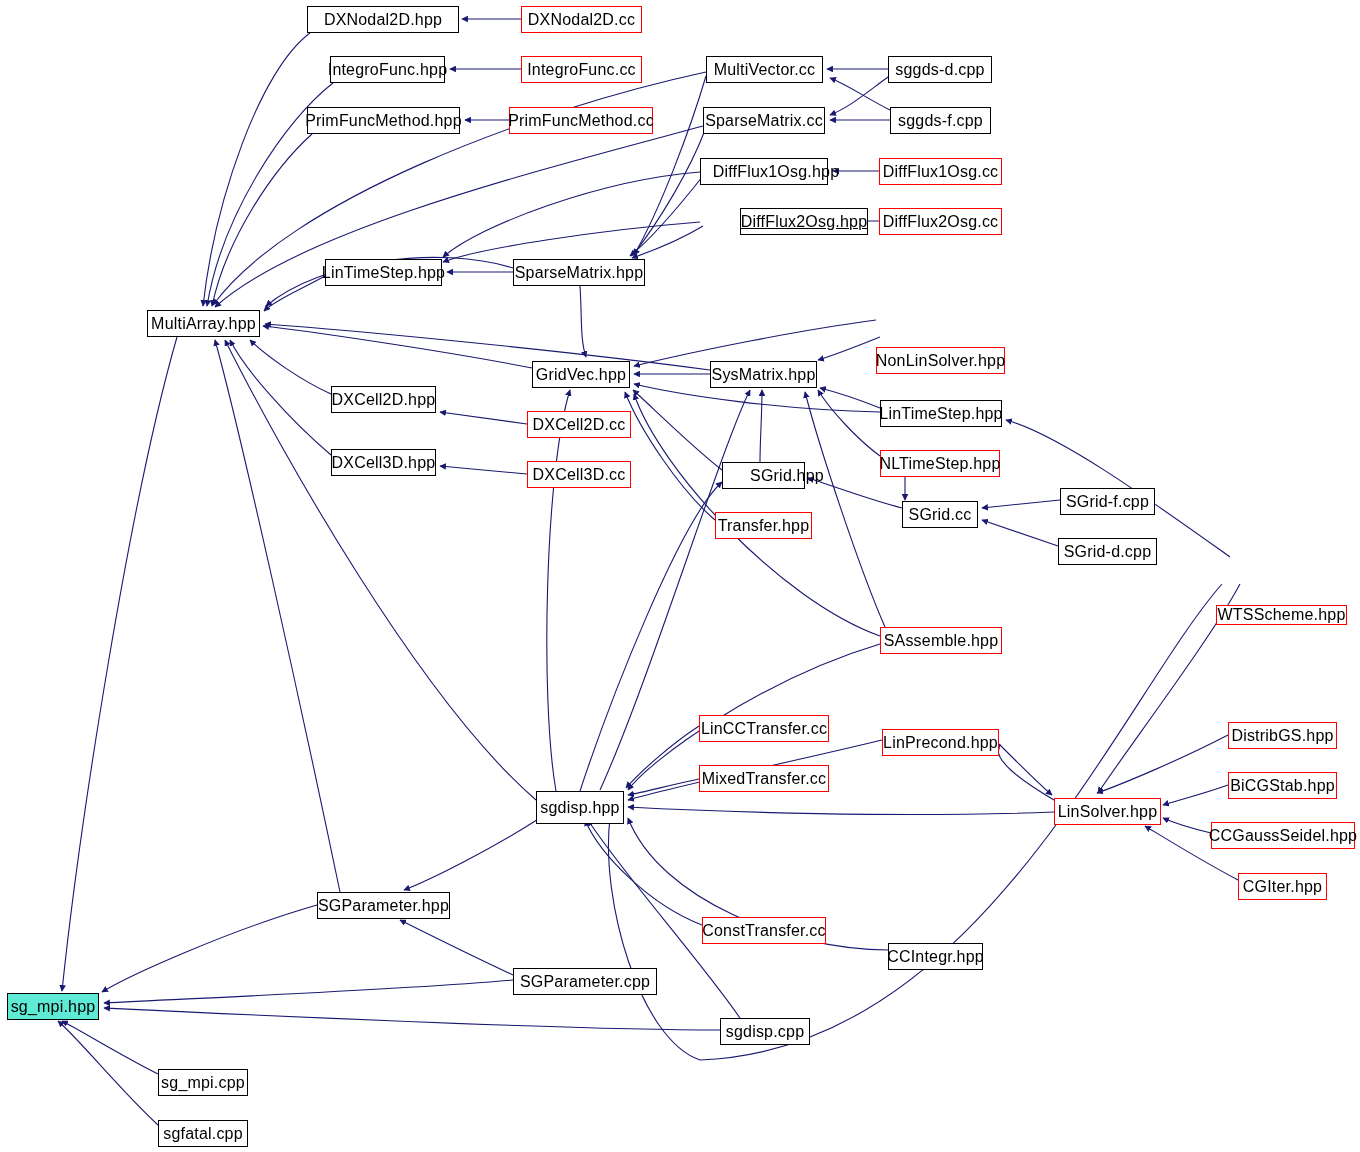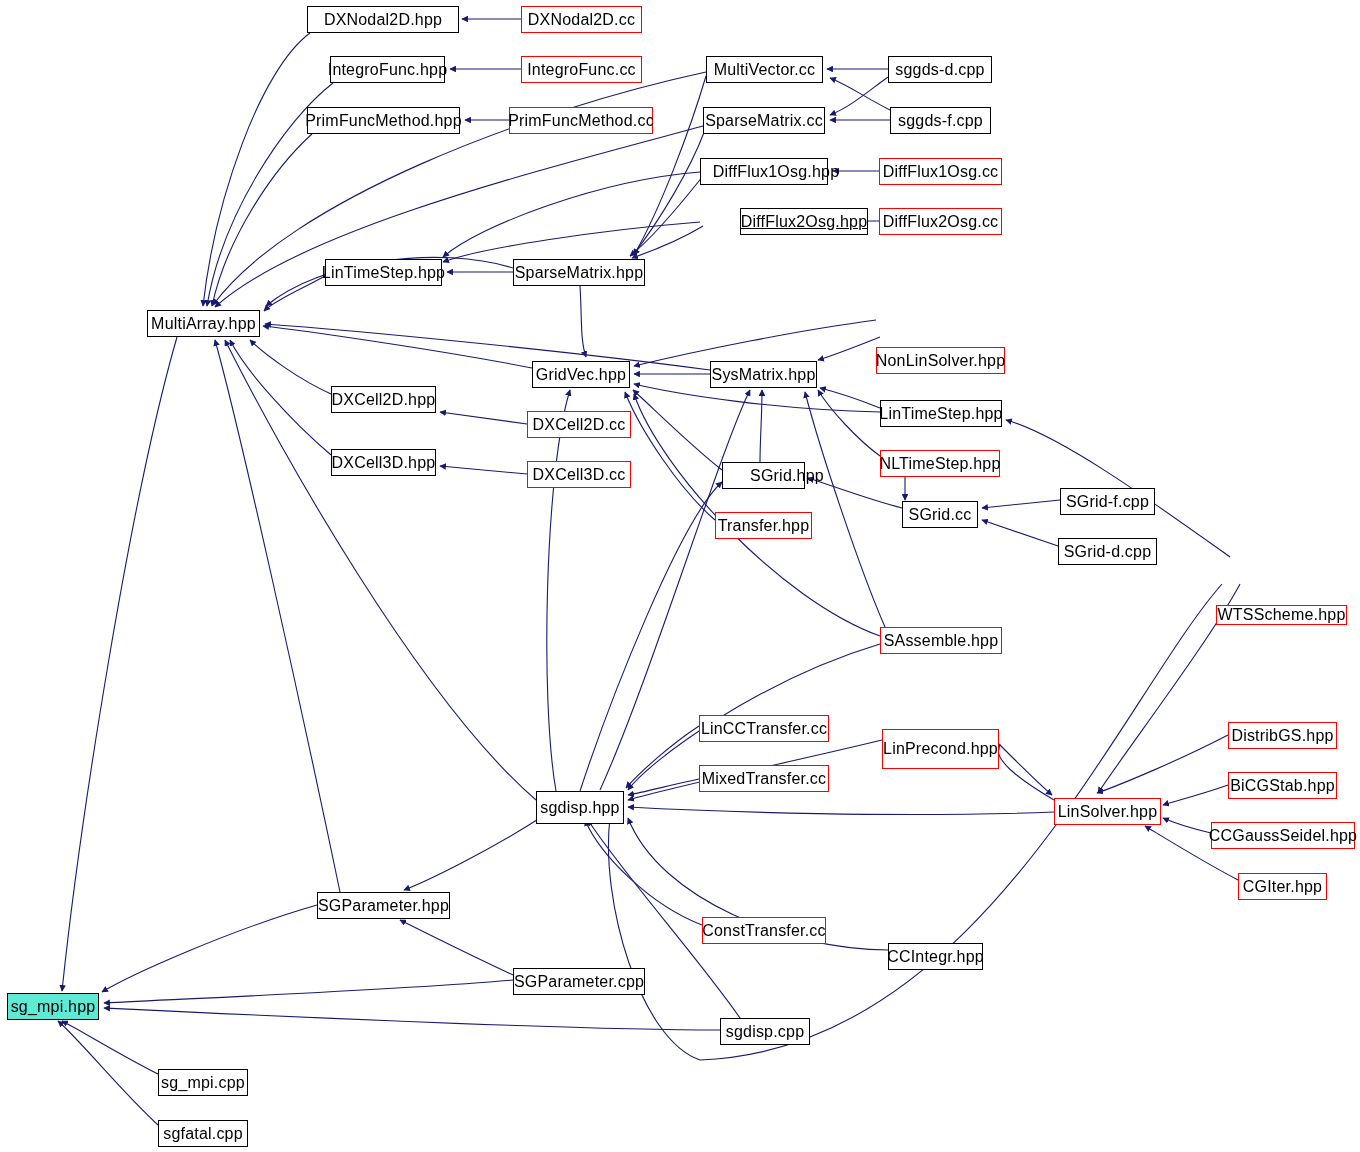--- a/index.html
+++ b/index.html
@@ -234,21 +234,21 @@
       </div>
       <div class="node red" style="left: 880px; top: 627px; width: 122px; height: 27px;">
         <span class="node-label">SAssemble.hpp</span>
       </div>
       <div class="node red" style="left: 699px; top: 715px; width: 130px; height: 27px;">
         <span class="node-label">LinCCTransfer.cc</span>
       </div>
       <div class="node red" style="left: 1228px; top: 722px; width: 109px; height: 27px;">
         <span class="node-label">DistribGS.hpp</span>
       </div>
-      <div class="node red" style="left: 882px; top: 729px; width: 117px; height: 40px;">
+      <div class="node red" style="left: 882px; top: 729px; width: 117px; height: 27px;">
         <span class="node-label">LinPrecond.hpp</span>
       </div>
       <div class="node red" style="left: 699px; top: 765px; width: 130px; height: 27px;">
         <span class="node-label">MixedTransfer.cc</span>
       </div>
       <div class="node red" style="left: 1228px; top: 772px; width: 109px; height: 27px;">
         <span class="node-label">BiCGStab.hpp</span>
       </div>
       <div class="node" style="left: 536px; top: 791px; width: 88px; height: 33px;">
         <span class="node-label">sgdisp.hpp</span>
@@ -264,21 +264,21 @@
       </div>
       <div class="node" style="left: 317px; top: 892px; width: 133px; height: 27px;">
         <span class="node-label">SGParameter.hpp</span>
       </div>
       <div class="node red" style="left: 702px; top: 917px; width: 124px; height: 27px;">
         <span class="node-label">ConstTransfer.cc</span>
       </div>
       <div class="node" style="left: 888px; top: 943px; width: 95px; height: 27px;">
         <span class="node-label">CCIntegr.hpp</span>
       </div>
-      <div class="node" style="left: 513px; top: 968px; width: 132px; height: 27px;">
+      <div class="node" style="left: 513px; top: 968px; width: 144px; height: 27px;">
         <span class="node-label">SGParameter.cpp</span>
       </div>
       <div class="node root" style="left: 7px; top: 993px; width: 92px; height: 27px;">
         <span class="node-label">sg_mpi.hpp</span>
       </div>
       <div class="node" style="left: 720px; top: 1018px; width: 90px; height: 27px;">
         <span class="node-label">sgdisp.cpp</span>
       </div>
       <div class="node" style="left: 158px; top: 1069px; width: 90px; height: 27px;">
         <span class="node-label">sg_mpi.cpp</span>

